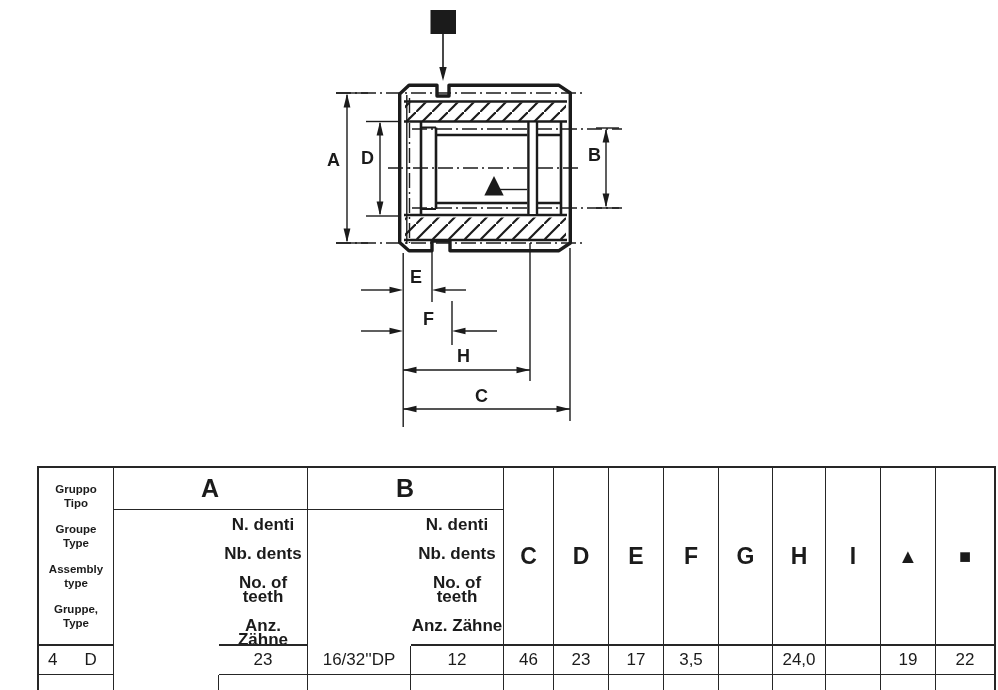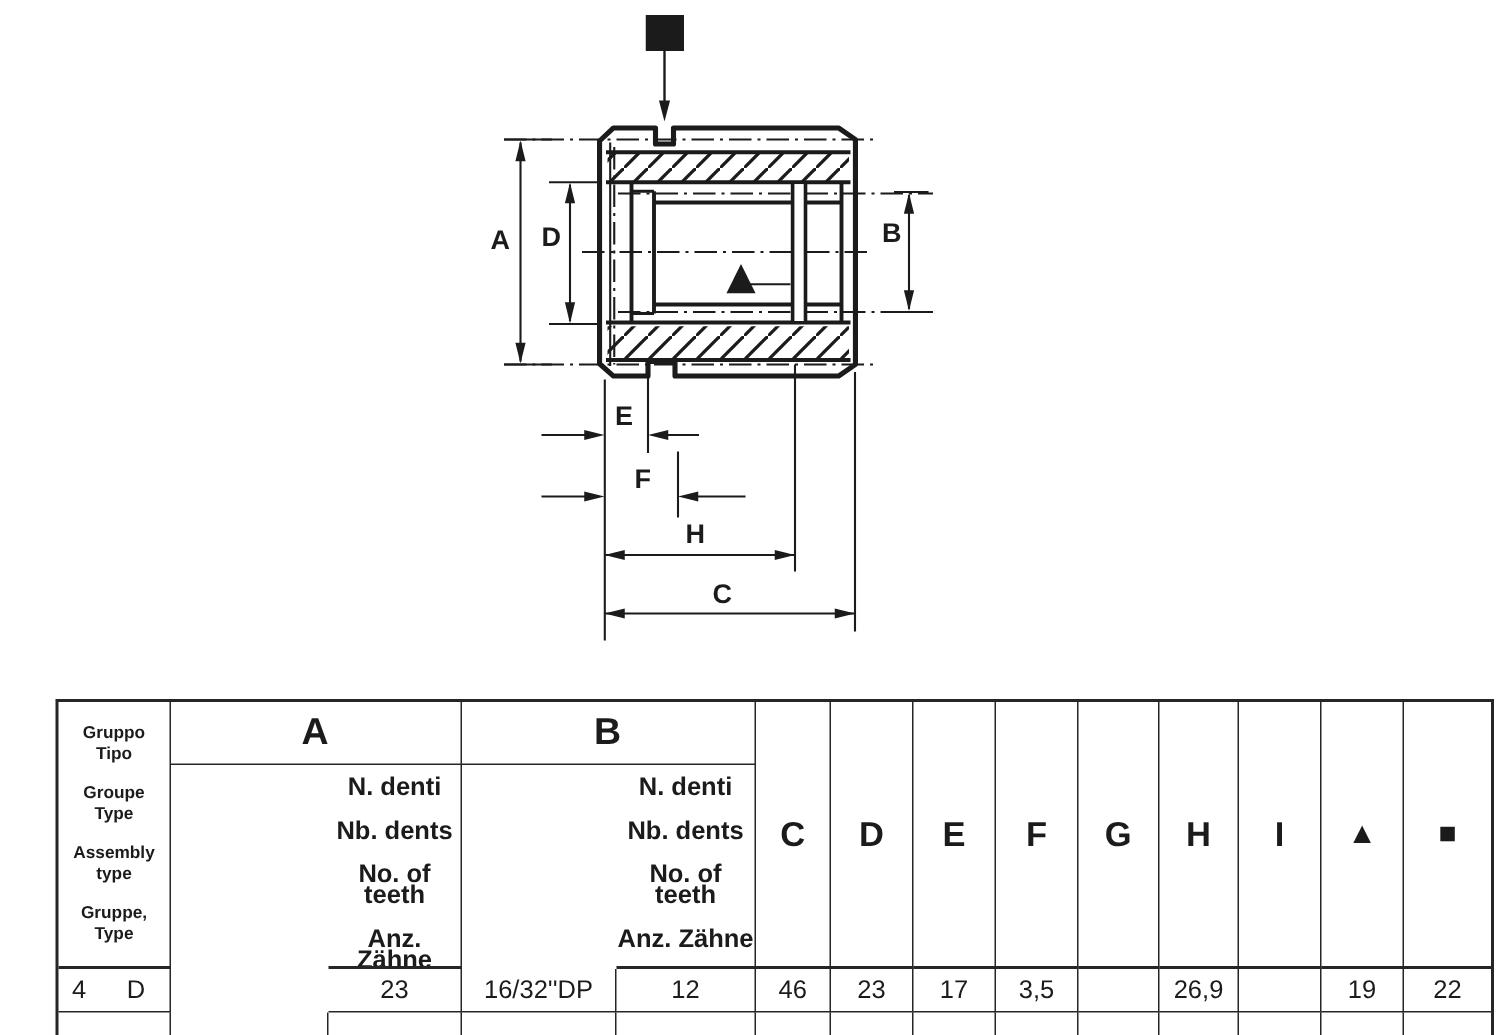--- a/index.html
+++ b/index.html
@@ -228,21 +228,21 @@
       <span>D</span>
     </div>
     <div class="cell data-cell" style="grid-area:3/3/4/4">23</div>
     <div class="cell data-cell" style="grid-area:3/4/4/5">16/32''DP</div>
     <div class="cell data-cell" style="grid-area:3/5/4/6">12</div>
     <div class="cell data-cell" style="grid-area:3/6/4/7">46</div>
     <div class="cell data-cell" style="grid-area:3/7/4/8">23</div>
     <div class="cell data-cell" style="grid-area:3/8/4/9">17</div>
     <div class="cell data-cell" style="grid-area:3/9/4/10">3,5</div>
     <div class="cell data-cell" style="grid-area:3/10/4/11"></div>
-    <div class="cell data-cell" style="grid-area:3/11/4/12">26,9</div>
+    <div class="cell data-cell" style="grid-area:3/11/4/12">24,0</div>
     <div class="cell data-cell" style="grid-area:3/12/4/13"></div>
     <div class="cell data-cell" style="grid-area:3/13/4/14">19</div>
     <div class="cell data-cell nbr" style="grid-area:3/14/4/15">22</div>
 
     <div class="cell nbb" style="grid-area:4/1/5/2"></div>
     <div class="cell nbb" style="grid-area:4/2/5/3"></div>
     <div class="cell nbb" style="grid-area:4/3/5/4"></div>
     <div class="cell nbb" style="grid-area:4/4/5/5"></div>
     <div class="cell nbb" style="grid-area:4/5/5/6"></div>
     <div class="cell nbb" style="grid-area:4/6/5/7"></div>

